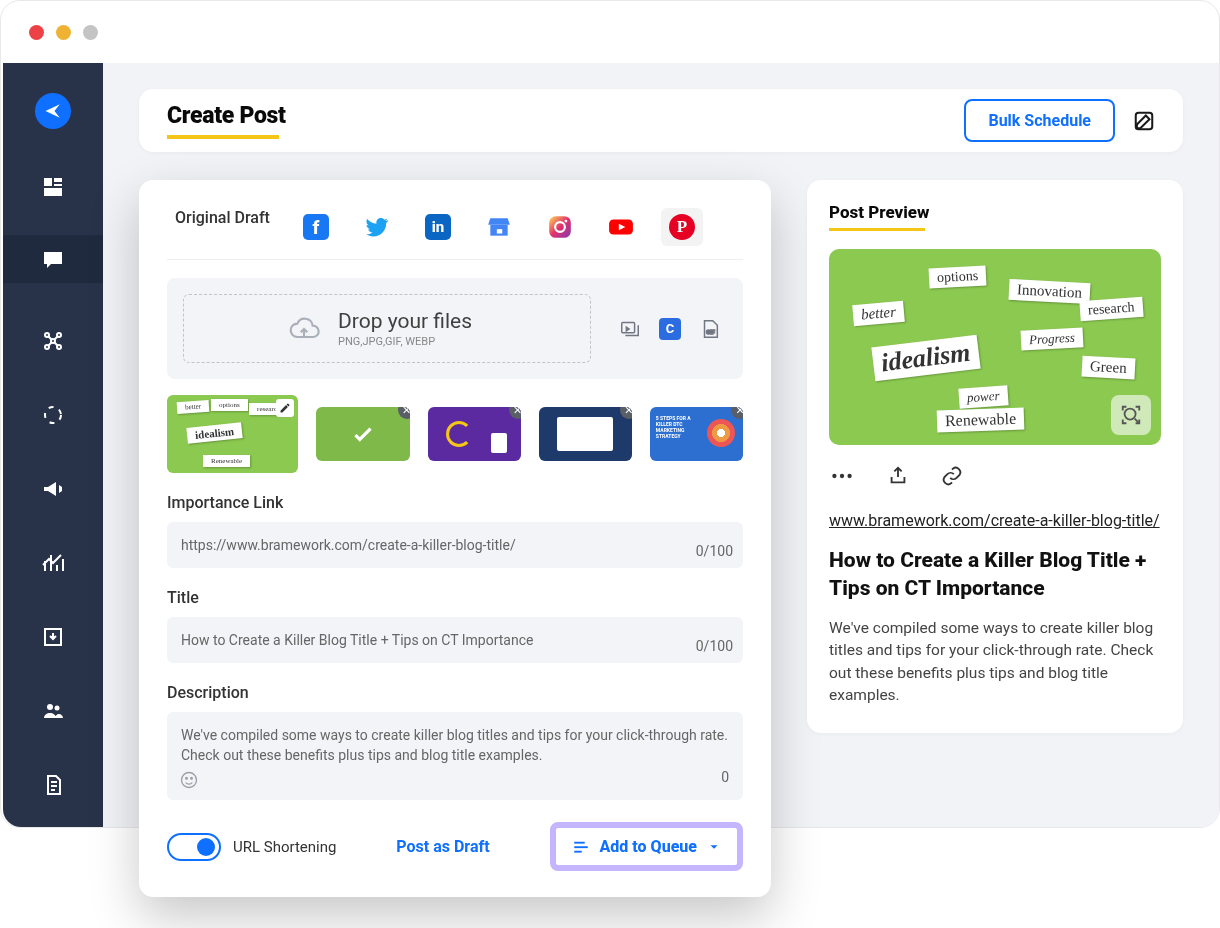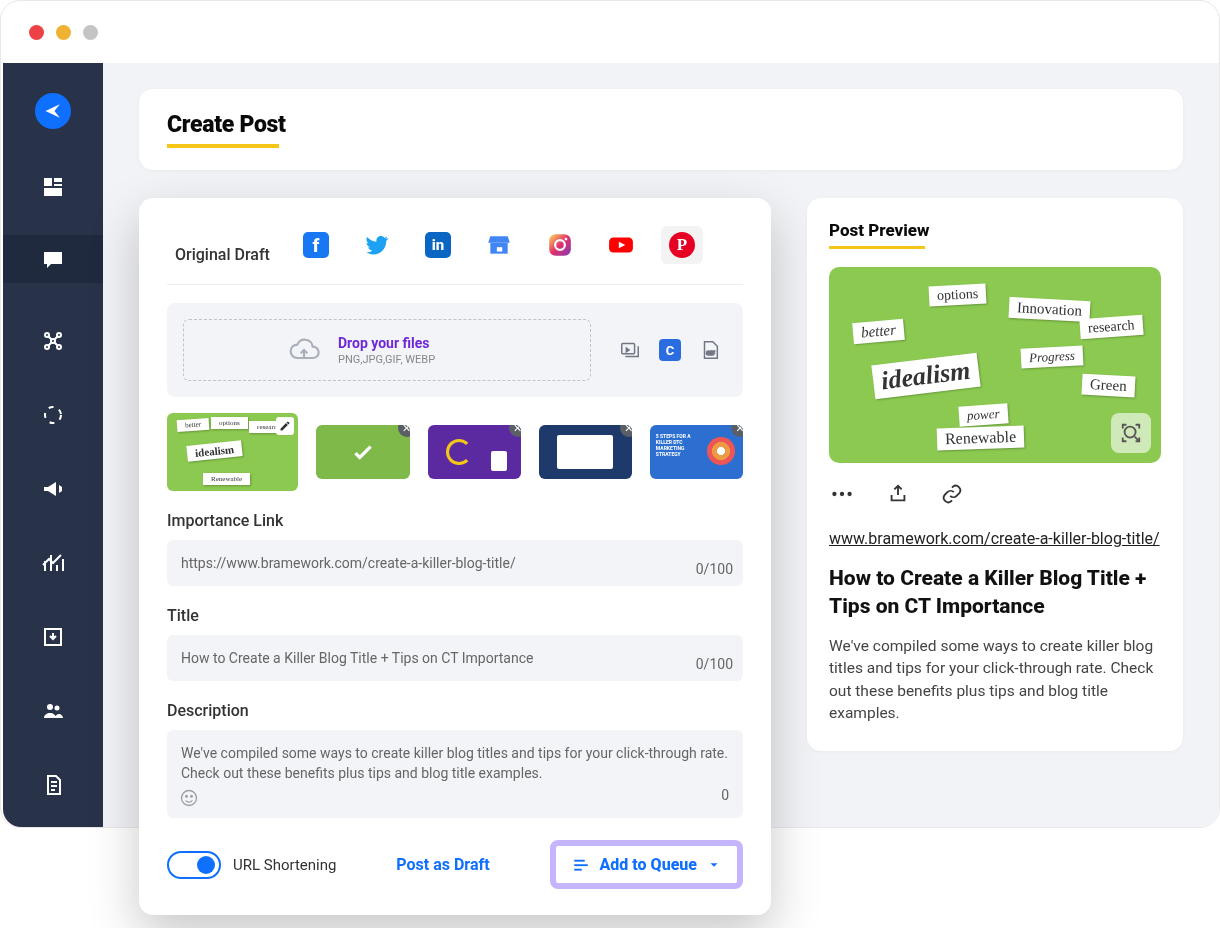--- a/index.html
+++ b/index.html
@@ -8,36 +8,36 @@
 .traffic-lights{position:absolute;top:24px;left:28px;display:flex;gap:12px}
 .tl{width:15px;height:15px;border-radius:50%}
 .tl.red{background:#ed4245}
 .tl.yellow{background:#f0b232}
 .tl.grey{background:#c4c4c4}
 .sidebar{position:absolute;top:62px;left:2px;width:100px;height:764px;background:#28334a;border-radius:0 0 0 18px;display:flex;flex-direction:column;align-items:center;padding-top:30px;gap:42px}
 .side-item{width:32px;height:32px;display:flex;align-items:center;justify-content:center;color:#fff;position:relative}
 .side-item.logo{width:36px;height:36px;background:#0f6fff;border-radius:50%}
 .side-item svg{width:24px;height:24px}
 .content{position:absolute;left:102px;top:62px;right:0;bottom:0;background:#f2f3f7;border-radius:0 0 18px 0;padding:26px 36px}
-.header-card{background:#fff;border-radius:14px;padding:22px 28px;display:flex;align-items:center;justify-content:space-between;box-shadow:0 1px 4px rgba(0,0,0,.04)}
+.header-card{background:#fff;border-radius:14px;padding:10px 28px;display:flex;align-items:center;justify-content:space-between;box-shadow:0 1px 4px rgba(0,0,0,.04)}
 .page-title{font-size:23px;font-weight:900;color:#0a0a0a;letter-spacing:-0.3px}
 .title-underline{height:4px;background:#f5c518;width:112px;margin-top:6px}
 .header-actions{display:flex;align-items:center;gap:18px}
 .bulk-btn{border:2px solid #0f6fff;color:#0f6fff;background:#fff;font-weight:700;font-size:16px;padding:10px 22px;border-radius:8px;cursor:pointer}
 .edit-icon-btn{width:22px;height:22px;color:#1a1a1a;cursor:pointer}
 .cols{display:flex;gap:36px;margin-top:28px;align-items:flex-start}
 .compose-card{background:#fff;border-radius:14px;width:632px;padding:28px 28px 26px;box-shadow:0 20px 50px rgba(0,0,0,.22)}
-.tab-row{display:flex;align-items:flex-end;gap:19px;border-bottom:1px solid #eee;padding-bottom:20px}
+.tab-row{display:flex;align-items:flex-start;gap:19px;border-bottom:1px solid #eee;padding-bottom:13px}
 .tab-label{font-size:16px;color:#333;font-weight:500;margin-right:6px;margin-left:8px}
 .social-icon{width:26px;height:26px;display:flex;align-items:center;justify-content:center;border-radius:5px;cursor:pointer}
 .social-wrap{padding:6px 8px;border-radius:6px}
 .social-wrap.active{background:#f3f3f3}
 .upload-area{background:#f3f4f7;border-radius:8px;margin-top:18px;padding:16px;display:flex;align-items:center;gap:28px}
 .dropzone{flex:1;border:1.5px dashed #bfc3cc;border-radius:6px;display:flex;align-items:center;gap:14px;padding:14px 0 14px 100px}
-.dz-title{font-size:14px;color:#6d28d9;font-weight:700}
+.dz-title{font-size:21px;color:#404040;font-weight:400}
 .dz-sub{font-size:11px;color:#888;margin-top:2px}
 .up-icons{display:flex;gap:18px;align-items:center;margin-right:6px}
 .up-icon{width:22px;height:22px;color:#707683}
 .canva-icon{width:22px;height:22px;background:#2b6de0;border-radius:4px;color:#fff;display:flex;align-items:center;justify-content:center;font-size:13px;font-weight:700}
 .thumbs{display:flex;gap:18px;margin-top:16px}
 .thumb{position:relative;border-radius:6px;overflow:hidden}
 .thumb.big{width:134px;height:78px}
 .thumb.sm{width:95px;height:54px}
 .thumb .x{position:absolute;top:-6px;right:-6px;width:18px;height:18px;background:#5a5e66;color:#fff;border-radius:50%;display:flex;align-items:center;justify-content:center;font-size:11px}
 .thumb .pen{position:absolute;top:4px;right:4px;width:18px;height:18px;background:#fff;border-radius:3px;display:flex;align-items:center;justify-content:center}
@@ -143,20 +143,31 @@
         </svg>
     </div>
   </div>
 
   <div class="content">
     <div class="header-card">
       <div>
         <div class="page-title">Create Post</div>
         <div class="title-underline"></div>
       </div>
+      <div class="header-actions">
+        <button class="bulk-btn">Bulk Schedule</button>
+        <div class="edit-icon-btn">
+          <svg viewBox="0 0 24 24" fill="none" stroke="#1a1a1a" stroke-width="2.2">
+              <path d="M4 20h4l10-10-4-4L4 16zM14 6l4 4"></path>
+              <path d="M4 20v-4"></path>
+              <path d="M3 21h18" opacity="0"></path>
+              <rect x="3" y="3" width="18" height="18" rx="3" stroke-width="2.2"></rect>
+            </svg>
+        </div>
+      </div>
     </div>
 
     <div class="cols">
 
       <div class="compose-card">
         <div class="tab-row">
           <span class="tab-label">Original Draft</span>
           <span class="social-wrap">
               <span class="social-icon" style="background:#1877f2;color:#fff;font-weight:800;font-size:19px">f</span>
             </span>

